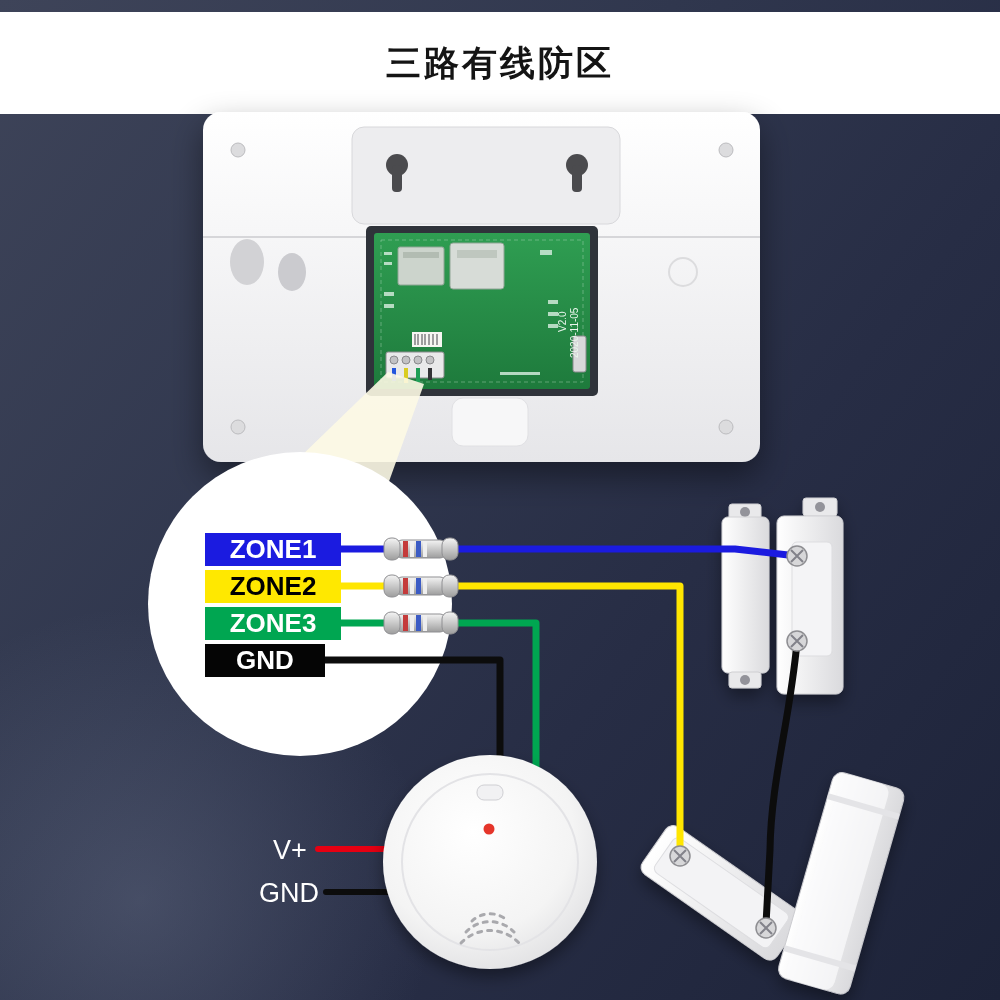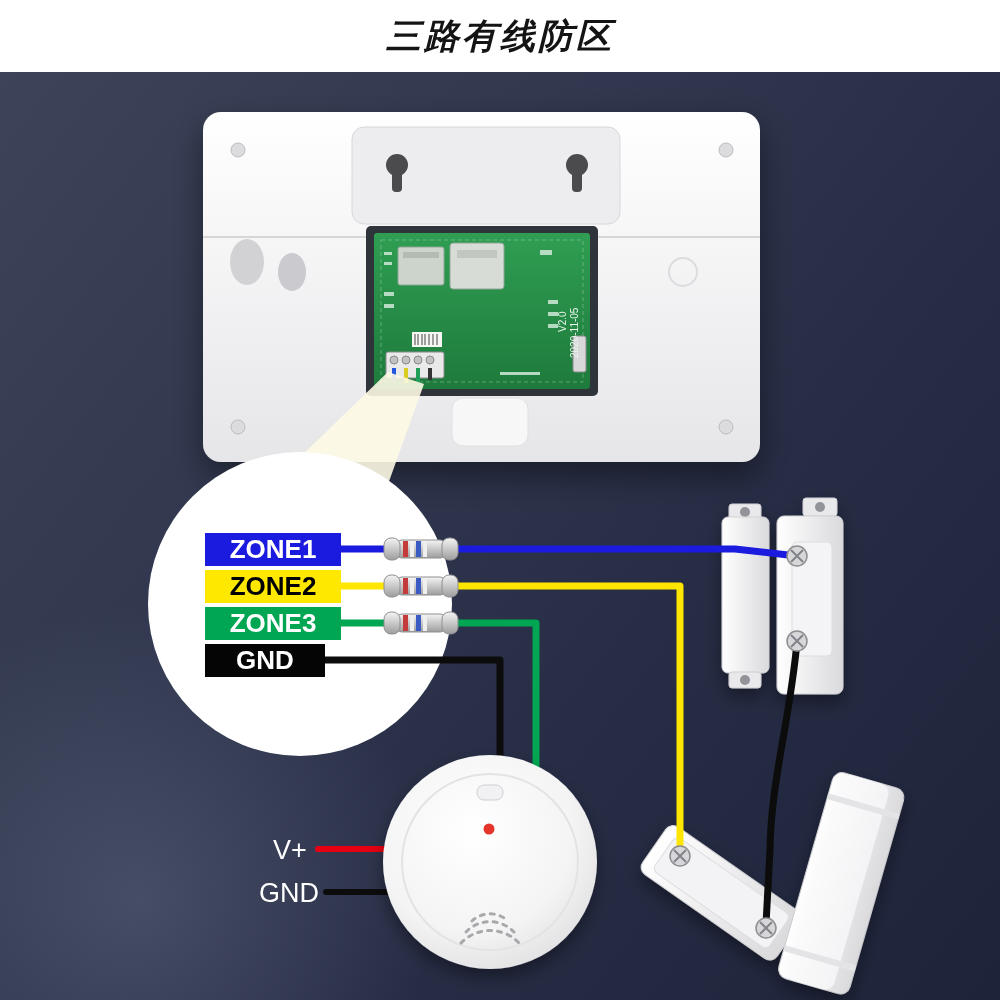--- a/index.html
+++ b/index.html
@@ -7,22 +7,22 @@
     position:relative;width:1000px;height:1000px;overflow:hidden;
     background:linear-gradient(128deg,#3e4459 0%,#30374e 38%,#272d45 64%,#1d2339 100%);
     font-family:"Liberation Sans","DejaVu Sans",sans-serif;
   }
   .glow{
     position:absolute;left:-180px;bottom:-220px;width:640px;height:640px;
     background:radial-gradient(circle,rgba(145,155,180,0.25),rgba(145,155,180,0) 65%);
     pointer-events:none;
   }
   .title-band{
-    position:absolute;top:0;left:0;width:100%;height:72px;background:#ffffff;
-    display:flex;align-items:center;justify-content:center;font-style:italic;
+    position:absolute;top:12px;left:0;width:100%;height:102px;background:#ffffff;
+    display:flex;align-items:center;justify-content:center;
   }
   .title-band h1{
     margin:0;font-size:35px;font-weight:600;color:#141414;letter-spacing:3px;
   }
   svg.scene{position:absolute;left:0;top:0;display:block;}
   svg text{font-family:"Liberation Sans","DejaVu Sans",sans-serif;}
 </style>
 </head>
 <body>
 

